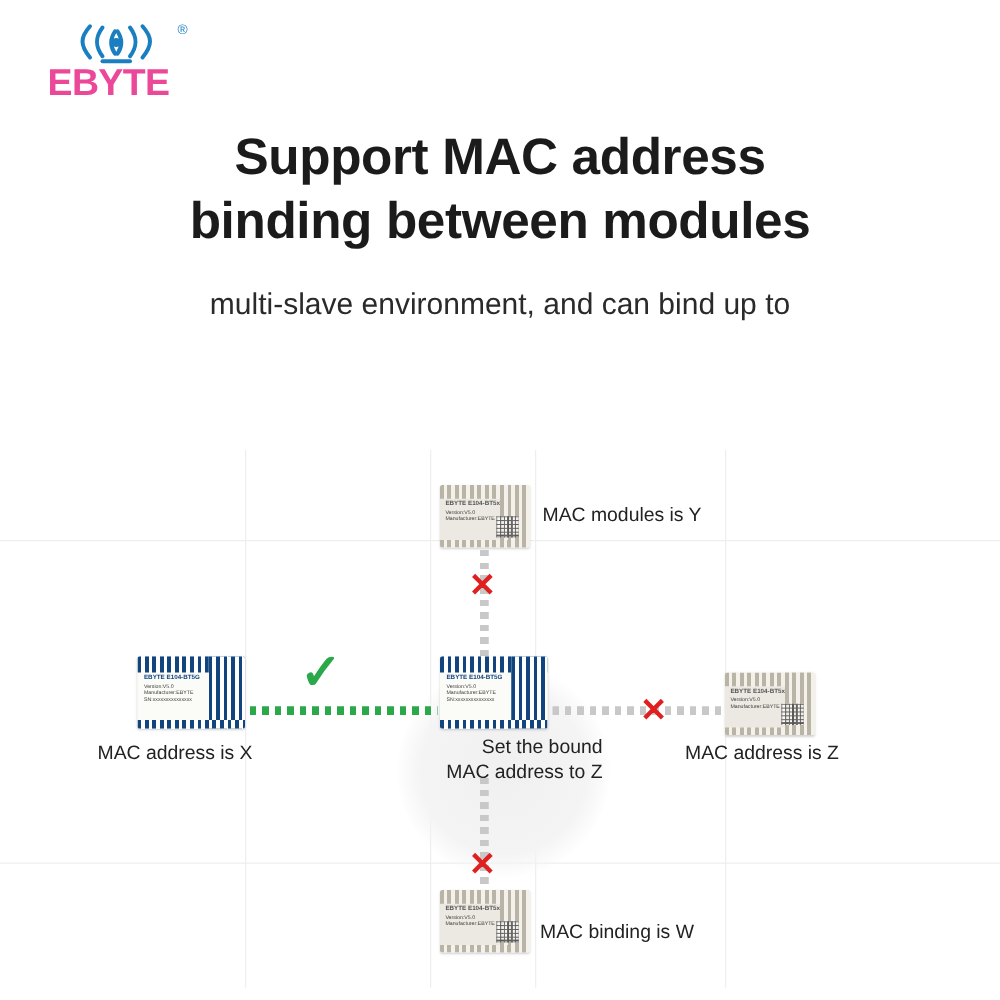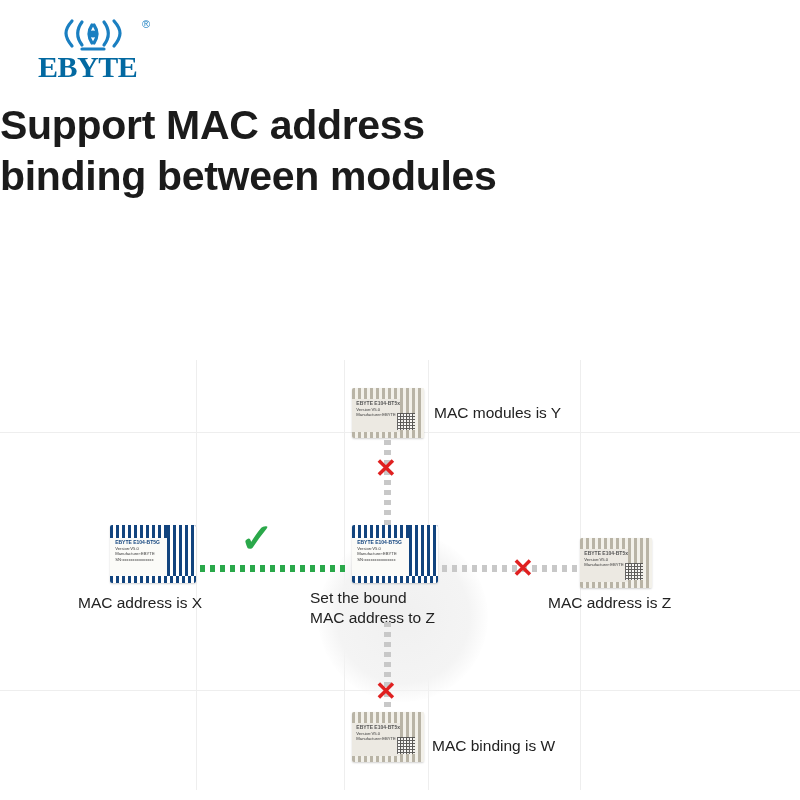--- a/index.html
+++ b/index.html
@@ -24,42 +24,43 @@
     width: 130px;
     height: 70px;
   }
   #logo .wave-wrap {
     position: relative;
     width: 118px;
     height: 38px;
   }
   #logo svg { display: block; }
   #logo .brand {
-    font-family: Liberation Serif, serif;
+    font-family: Liberation Sans, sans-serif;
     font-weight: bold;
     font-size: 30px;
     letter-spacing: -0.5px;
-    color: #0369a1;
+    color: #ec4899;
     line-height: 30px;
     margin-top: -2px;
   }
   #logo .reg {
     position: absolute;
     left: 104px;
     top: 2px;
     font-size: 11px;
     color: #1a7fc1;
   }
 
   
   #headline {
     position: absolute;
     top: 100px;
     left: 0;
     width: 800px;
+    text-align: center;
     font-size: 41px;
     font-weight: bold;
     line-height: 51px;
     color: #1b1b1b;
     letter-spacing: -0.3px;
   }
   #subhead {
     position: absolute;
     top: 226px;
     left: 0;
@@ -213,21 +214,21 @@
   }
 
   
   .caption {
     position: absolute;
     font-size: 15.5px;
     color: #222;
     white-space: nowrap;
   }
   .caption.center {
-    text-align: left;
+    text-align: right;
     line-height: 20px;
   }
 
   
   .chain {
     position: absolute;
   }
   .chain.h {
     height: 7px;
     background-repeat: repeat-x;
@@ -285,20 +286,21 @@
   </div>
   <div class="brand">EBYTE</div>
 </div>
 
 <div id="headline">
   <div>Support MAC address</div>
   <div>binding between modules</div>
 </div>
 
 <div id="subhead">
+  <div>multi-slave environment, and can bind up to</div>
 </div>
 
 <div id="diagram">
 
   <div class="gridlines">
     <div class="band-v" style="left:196px;"></div>
     <div class="band-v" style="left:344px;"></div>
     <div class="band-v" style="left:428px;"></div>
     <div class="band-v" style="left:580px;"></div>
     <div class="band-h" style="top:72px;"></div>

